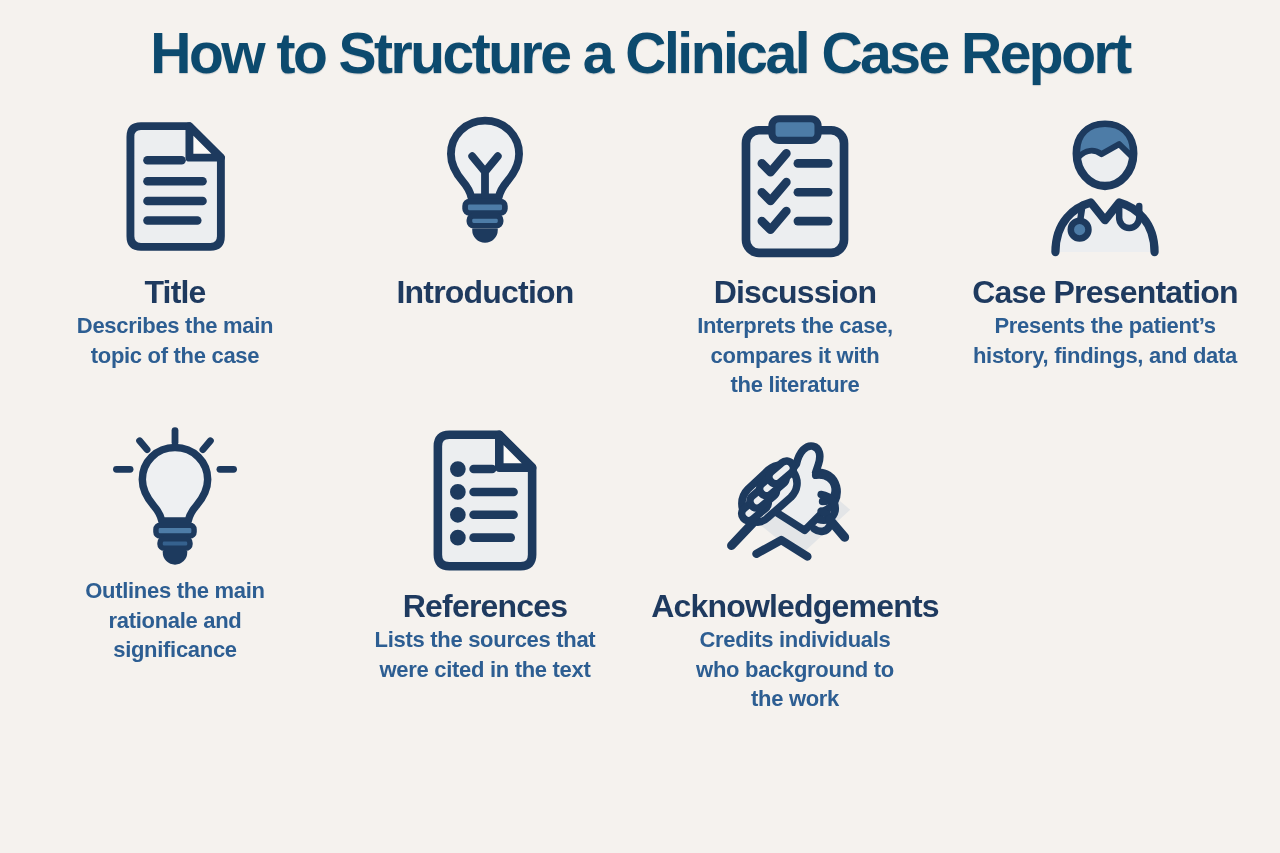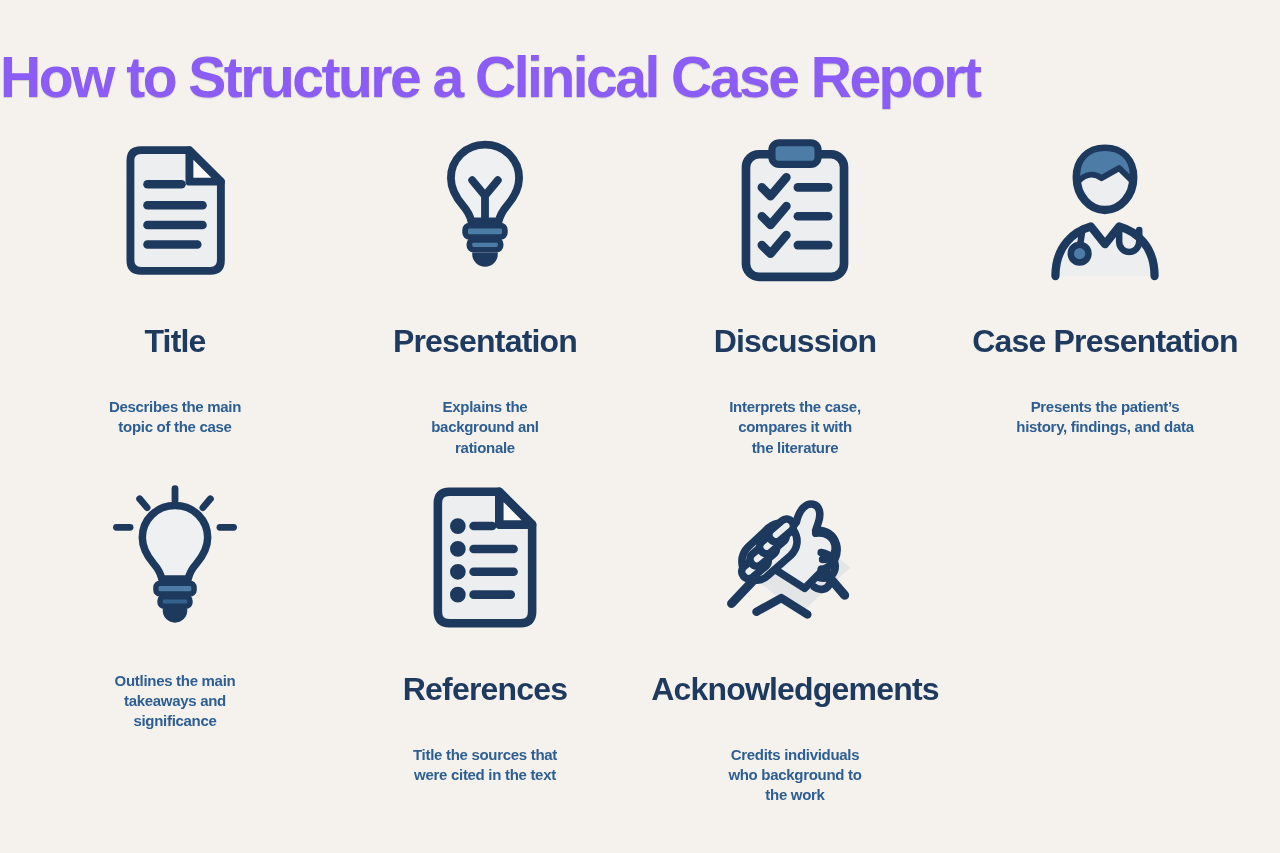--- a/index.html
+++ b/index.html
@@ -3,51 +3,52 @@
 <meta charset="utf-8">
 <style>
   html, body { margin: 0; padding: 0; }
   body {
     width: 1280px; height: 853px;
     background: #f5f2ee;
     font-family: "Liberation Sans", "DejaVu Sans", sans-serif;
     overflow: hidden;
   }
   .page-title {
-    margin: 0; padding-top: 44px;
+    margin: 0; padding-top: 20px;
+    text-align: center;
     font-size: 57px; font-weight: bold;
     letter-spacing: -2.5px;
-    color: #8b5cf6;
+    color: #0c4a6e;
     text-shadow: 0 1px 1px rgba(30,40,60,0.18);
     white-space: pre;
   }
   .grid {
     display: grid;
     grid-template-columns: repeat(4, 1fr);
     row-gap: 24px;
     padding: 24px 20px 0;
   }
   .card {
     display: flex; flex-direction: column;
-    align-items: center; text-align: center; gap: 25px;
+    align-items: center; text-align: center;
   }
   .icon-wrap {
     height: 152px;
     display: flex; align-items: center; justify-content: center;
   }
   .card-title {
     margin: 12px 0 0;
     font-size: 32px; font-weight: bold;
     letter-spacing: -0.8px;
     color: #1e3a5f;
     white-space: pre;
   }
   .card-desc {
-    margin: 12px 0 0;
-    font-size: 15px; font-weight: bold;
+    margin: 0 0 0;
+    font-size: 22px; font-weight: bold;
     letter-spacing: -0.3px;
     line-height: 1.35;
     color: #2d5e92;
     white-space: pre;
   }
 </style>
 </head>
 <body>
 
 <h1 class="page-title">How to Structure a Clinical Case Report</h1>
@@ -76,24 +77,21 @@
   <div class="card">
     <div class="icon-wrap">
       <svg width="94" height="142" viewBox="0 0 66 100">
         <path d="M33 4 C46.8 4 57 14.6 57 27.5 C57 36 53 41.7 48.6 46.8 C45.8 50 43.6 53.6 42.6 58 H23.4 C22.4 53.6 20.2 50 17.4 46.8 C13 41.7 9 36 9 27.5 C9 14.6 19.2 4 33 4 Z" fill="#eef0f2" stroke="#1d3a5e" stroke-width="5.5" stroke-linejoin="round"></path>
         <path d="M24 29 L33 40 L42 29 M33 40 V58" fill="none" stroke="#1d3a5e" stroke-width="5.5" stroke-linecap="round" stroke-linejoin="round"></path>
         <rect x="19" y="61" width="28" height="8" rx="3" fill="#4d7ca7" stroke="#1d3a5e" stroke-width="4"></rect>
         <rect x="22" y="71" width="22" height="7" rx="3" fill="#4d7ca7" stroke="#1d3a5e" stroke-width="4"></rect>
         <path d="M24 80 H42 V81 A9 9 0 0 1 24 81 Z" fill="#1d3a5e"></path>
       </svg>
     </div>
-    <h2 class="card-title">Presentation</h2>
-    <p class="card-desc">Explains the
-background anl
-rationale</p>
+    <h2 class="card-title">Introduction</h2>
   </div>
 
   <div class="card">
     <div class="icon-wrap">
       <svg width="124" height="145" viewBox="0 0 86 100">
         <rect x="9" y="11" width="68" height="85" rx="9" fill="#eceef0" stroke="#1d3a5e" stroke-width="6"></rect>
         <rect x="27" y="3" width="32" height="15" rx="5" fill="#4d7ca7" stroke="#1d3a5e" stroke-width="5"></rect>
         <g stroke="#1d3a5e" stroke-width="6" stroke-linecap="round" stroke-linejoin="round" fill="none">
           <path d="M20 34 L26 40 L37 27"></path>
           <line x1="45" y1="34" x2="66" y2="34"></line>
@@ -136,21 +134,21 @@
           <line x1="4" y1="31" x2="14" y2="31"></line>
           <line x1="90" y1="31" x2="80" y2="31"></line>
         </g>
         <path d="M47 15 C60.8 15 71 25.6 71 38.5 C71 47 67 52.7 62.6 57.8 C59.8 61 57.6 64.6 56.6 69 H37.4 C36.4 64.6 34.2 61 31.4 57.8 C27 52.7 23 47 23 38.5 C23 25.6 33.2 15 47 15 Z" fill="#eef0f2" stroke="#1d3a5e" stroke-width="5.5" stroke-linejoin="round"></path>
         <rect x="33" y="72" width="28" height="8" rx="3" fill="#4d7ca7" stroke="#1d3a5e" stroke-width="4"></rect>
         <rect x="36" y="82" width="22" height="7" rx="3" fill="#35618e" stroke="#1d3a5e" stroke-width="4"></rect>
         <path d="M38 91 H56 V92 A9 9 0 0 1 38 92 Z" fill="#1d3a5e"></path>
       </svg>
     </div>
     <p class="card-desc">Outlines the main
-takeaways and
+rationale and
 significance</p>
   </div>
 
   <div class="card">
     <div class="icon-wrap">
       <svg width="120" height="143" viewBox="0 0 84 100">
         <path d="M17 4 H52 L75 27 V88 Q75 96 67 96 H17 Q9 96 9 88 V12 Q9 4 17 4 Z" fill="#eceef0" stroke="#1d3a5e" stroke-width="6" stroke-linejoin="round"></path>
         <path d="M52 4 L75 27 H52 Z" fill="#faf9f7" stroke="#1d3a5e" stroke-width="6" stroke-linejoin="round"></path>
         <g stroke="#1d3a5e" stroke-linecap="round">
           <circle cx="23" cy="28" r="4" fill="#1d3a5e" stroke-width="3"></circle>
@@ -158,21 +156,21 @@
           <circle cx="23" cy="44" r="4" fill="#1d3a5e" stroke-width="3"></circle>
           <line x1="34" y1="44" x2="62" y2="44" stroke-width="6"></line>
           <circle cx="23" cy="60" r="4" fill="#1d3a5e" stroke-width="3"></circle>
           <line x1="34" y1="60" x2="62" y2="60" stroke-width="6"></line>
           <circle cx="23" cy="76" r="4" fill="#1d3a5e" stroke-width="3"></circle>
           <line x1="34" y1="76" x2="60" y2="76" stroke-width="6"></line>
         </g>
       </svg>
     </div>
     <h2 class="card-title">References</h2>
-    <p class="card-desc">Title the sources that
+    <p class="card-desc">Lists the sources that
 were cited in the text</p>
   </div>
 
   <div class="card">
     <div class="icon-wrap">
       <svg width="152" height="138" viewBox="0 0 110 100">
         <polygon points="54,22 95,57 58,91 15,56" fill="#e3e5e7"></polygon>
         <g fill="#eceef0" stroke="#1d3a5e" stroke-width="5.5" stroke-linecap="round" stroke-linejoin="round">
           <line x1="9" y1="83" x2="25" y2="66" fill="none" stroke-width="6.5"></line>
           <path d="M40 44 L56 24 C58 15 63 10 68 11 C73 12 74 18 72 24 L70 30 C77 29 83 33 85 40 C87 48 83 55 76 58 L62 72 L40 58 Z"></path>

